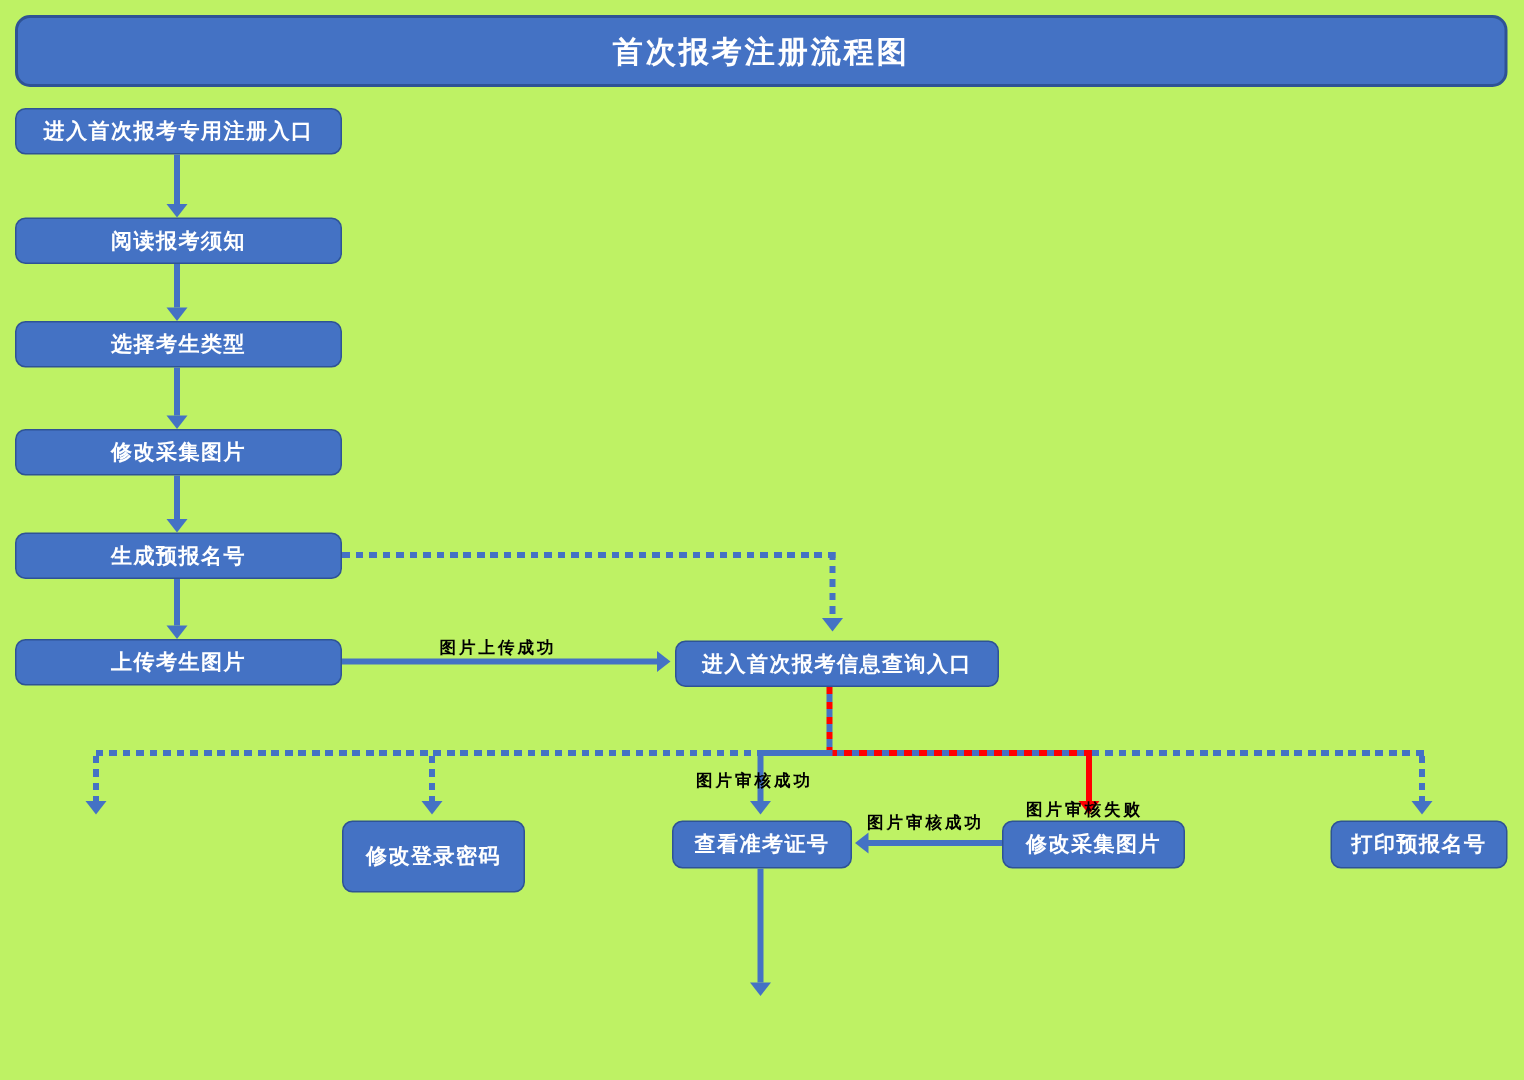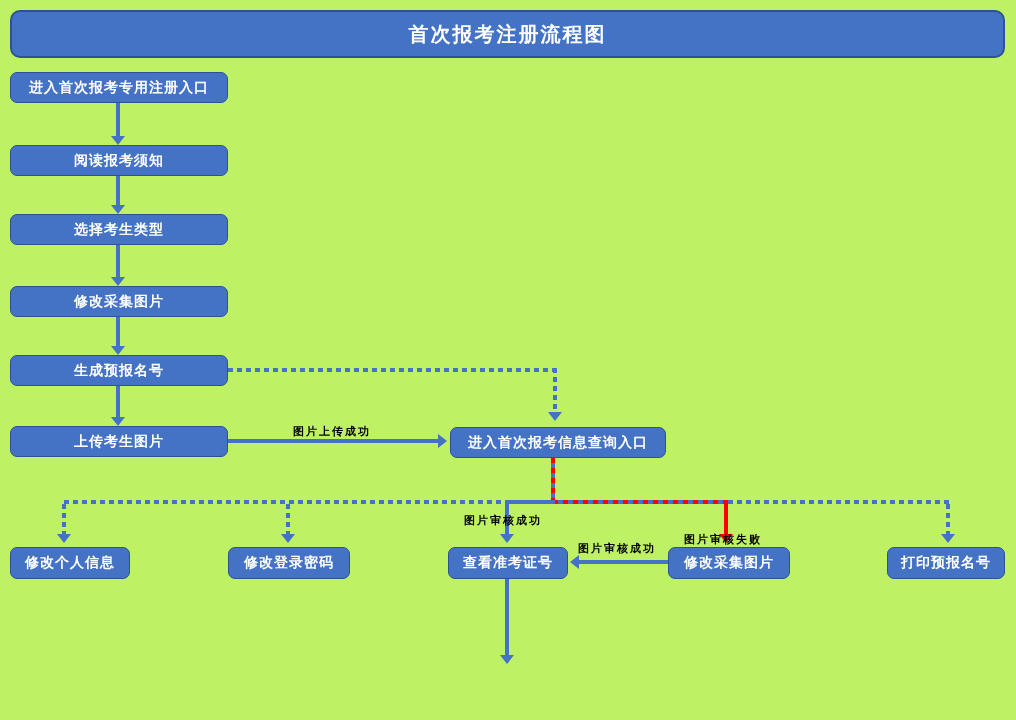--- a/index.html
+++ b/index.html
@@ -103,22 +103,21 @@
 
   <div class="hline" style="left:505px;top:500px;width:50px"></div>
   <div class="vline" style="left:505px;top:500px;height:34px"></div>
   <div class="ah down" style="left:500px;top:534px"></div>
   <div class="edge-label" style="left:464px;top:513px">图片审核成功</div>
 
   <div class="vline red" style="left:724px;top:503px;height:31px"></div>
   <div class="ah down red" style="left:719px;top:534px"></div>
   <div class="edge-label" style="left:684px;top:532px">图片审核失败</div>
 
-  <div class="node" style="left:10px;top:547px;width:120px;height:32px">修改个人信息</div>
-  <div class="node" style="left:228px;top:547px;width:122px;height:32px">修改登录密码</div>
+  <div class="node" style="left:228px;top:547px;width:122px;height:48px">修改登录密码</div>
   <div class="node" style="left:448px;top:547px;width:120px;height:32px">查看准考证号</div>
   <div class="node" style="left:668px;top:547px;width:122px;height:32px">修改采集图片</div>
   <div class="node" style="left:887px;top:547px;width:118px;height:32px">打印预报名号</div>
 
   <div class="hline" style="left:578px;top:560px;width:90px"></div>
   <div class="ah left" style="left:570px;top:555px"></div>
   <div class="edge-label" style="left:578px;top:541px">图片审核成功</div>
 
   <div class="vline" style="left:505px;top:579px;height:76px"></div>
   <div class="ah down" style="left:500px;top:655px"></div>

